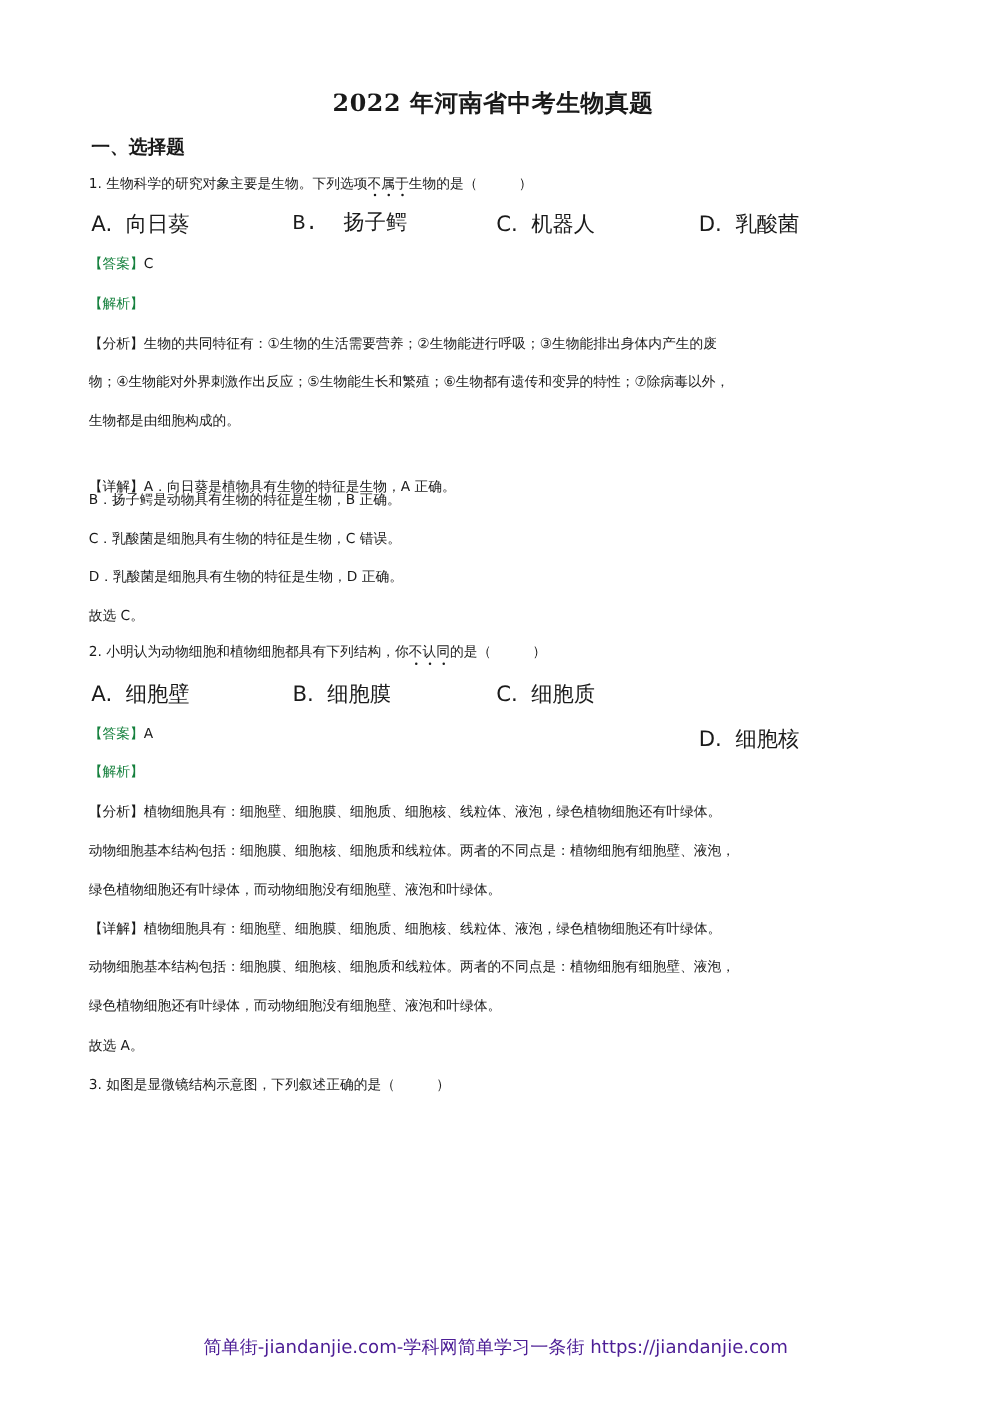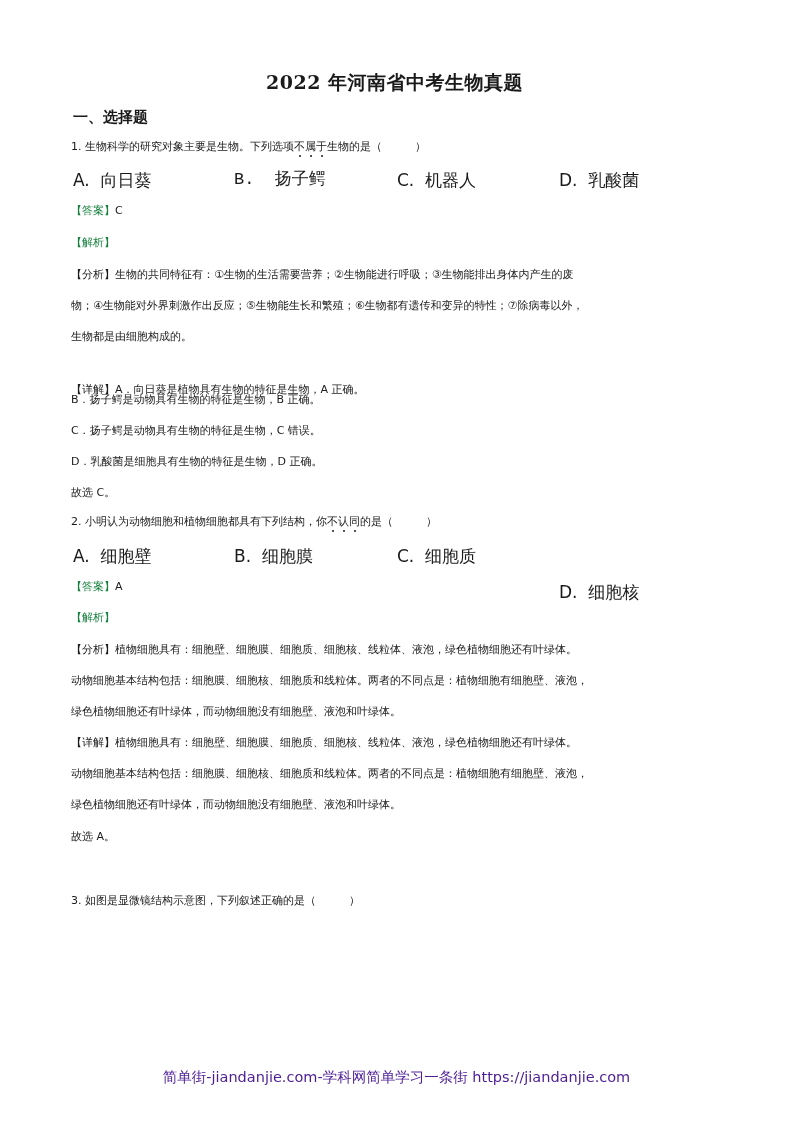--- a/index.html
+++ b/index.html
@@ -79,21 +79,21 @@
   <div class="line" style="top:266px;">
     <span>【分析】</span><span>生物的共同特征有：①生物的生活需要营养；②生物能进行呼吸；③生物能排出身体内产生的废</span>
   </div>
   <div class="line" style="top:297px;">物；④生物能对外界刺激作出反应；⑤生物能生长和繁殖；⑥生物都有遗传和变异的特性；⑦除病毒以外，</div>
   <div class="line" style="top:328px;">生物都是由细胞构成的。</div>
 
   <div class="line" style="top:359px;margin-top:22px;">
     <span>【详解】</span><span>A．向日葵是植物具有生物的特征是生物，A 正确。</span>
   </div>
   <div class="line" style="top:391px;">B．扬子鳄是动物具有生物的特征是生物，B 正确。</div>
-  <div class="line" style="top:422px;">C．扬子鳄是动物具有生物的特征是生物，C 错误。</div>
+  <div class="line" style="top:422px;">C．乳酸菌是细胞具有生物的特征是生物，C 错误。</div>
   <div class="line" style="top:453px;">D．乳酸菌是细胞具有生物的特征是生物，D 正确。</div>
   <div class="line" style="top:484px;">故选 C。</div>
 
   <div class="line" style="top:513px;">
     <span>2.</span>
     <span>小明认为动物细胞和植物细胞都具有下列结构，你</span><span class="emph">不</span><span class="emph">认</span><span class="emph">同</span><span>的是（　　　）</span>
   </div>
 
   <div class="opt" style="left:73px; top:547px;">
     <span>A.</span>&nbsp;
@@ -125,19 +125,19 @@
   <div class="line" style="top:672px;">动物细胞基本结构包括：细胞膜、细胞核、细胞质和线粒体。两者的不同点是：植物细胞有细胞壁、液泡，</div>
   <div class="line" style="top:703px;">绿色植物细胞还有叶绿体，而动物细胞没有细胞壁、液泡和叶绿体。</div>
 
   <div class="line" style="top:734px;">
     <span>【详解】</span><span>植物细胞具有：细胞壁、细胞膜、细胞质、细胞核、线粒体、液泡，绿色植物细胞还有叶绿体。</span>
   </div>
   <div class="line" style="top:765px;">动物细胞基本结构包括：细胞膜、细胞核、细胞质和线粒体。两者的不同点是：植物细胞有细胞壁、液泡，</div>
   <div class="line" style="top:796px;">绿色植物细胞还有叶绿体，而动物细胞没有细胞壁、液泡和叶绿体。</div>
   <div class="line" style="top:828px;">故选 A。</div>
 
-  <div class="line" style="top:859px;margin-top:33px;">
+  <div class="line" style="top:859px;">
     <span>3.</span>
     <span>如图是显微镜结构示意图，下列叙述正确的是（　　　）</span>
   </div>
 
   <div class="footer">简单街-jiandanjie.com-学科网简单学习一条街 https://jiandanjie.com</div>
 </div>
 
 </body></html>

